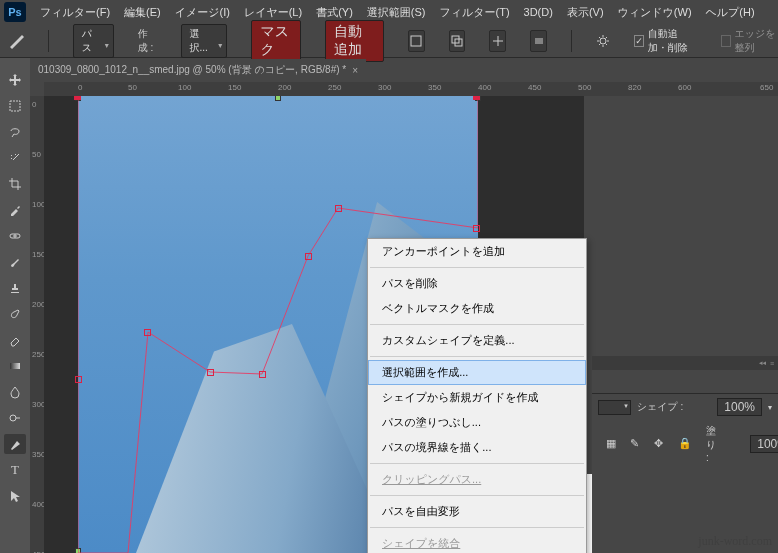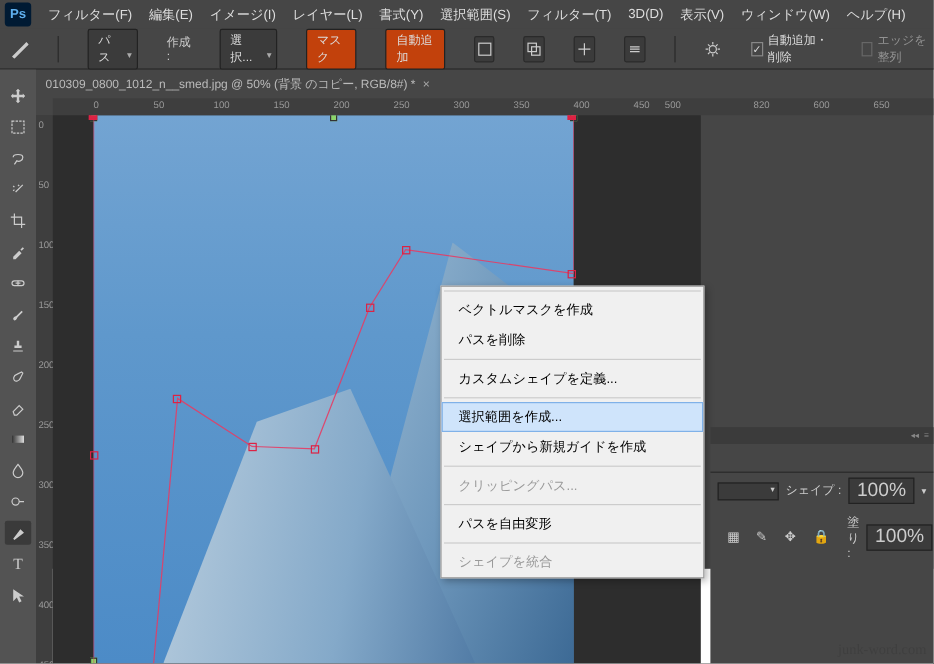--- a/index.html
+++ b/index.html
@@ -6,21 +6,21 @@
 body { background: #fff; width: 778px; height: 553px; overflow: hidden; position: relative; }
 .app { background: #464646; width: 778px; height: 474px; position: relative; color: #ddd; font-size: 11px; }
 .menubar { height: 24px; background: #464646; display: flex; align-items: center; padding-left: 4px; gap: 2px; }
 .logo { width: 22px; height: 20px; background: #001a33; border-radius: 3px; color: #5fb0ef; font-weight: bold; font-size: 11px; display: flex; align-items: center; justify-content: center; margin-right: 6px; }
 .menu-item { padding: 2px 6px; cursor: pointer; white-space: nowrap; }
 .optbar { height: 34px; background: #464646; border-bottom: 1px solid #2a2a2a; display: flex; align-items: center; padding-left: 8px; gap: 24px; }
 .opt-icon { width: 20px; height: 20px; display: flex; align-items: center; justify-content: center; }
 .opt-drop { background: #3b3b3b; border: 1px solid #222; border-radius: 2px; padding: 2px 16px 2px 8px; font-size: 10px; position: relative; }
 .opt-drop::after { content: "▾"; position: absolute; right: 4px; font-size: 8px; color: #aaa; }
 .opt-label { font-size: 10px; color: #ccc; }
-.opt-btn { background: #c2410c; border: 1px solid #222; border-radius: 2px; padding: 2px 8px; font-size: 10px; }
+.opt-btn { background: #7f1d1d; border: 1px solid #222; border-radius: 2px; padding: 2px 8px; font-size: 14px; }
 .opt-sep { width: 1px; height: 22px; background: #2a2a2a; }
 .opt-iconbtn { width: 22px; height: 22px; background: #3b3b3b; border: 1px solid #2a2a2a; border-radius: 2px; display: flex; align-items: center; justify-content: center; }
 .checkbox { width: 12px; height: 12px; border: 1px solid #888; display: inline-flex; align-items: center; justify-content: center; font-size: 9px; }
 .check-label { font-size: 10px; display: flex; align-items: center; gap: 4px; }
 
 .toolbar { position: absolute; left: 0; top: 58px; width: 30px; background: #535353; height: 495px; display: flex; flex-direction: column; align-items: center; padding-top: 12px; gap: 6px; }
 .tool { width: 22px; height: 20px; display: flex; align-items: center; justify-content: center; cursor: pointer; color: #ccc; }
 .tool.active { background: #3a3a3a; border-radius: 2px; }
 
 .doc-tab-bar { position: absolute; left: 30px; top: 58px; height: 24px; display: flex; align-items: center; }
@@ -38,30 +38,30 @@
 .b1 { left: 206px; top: 106px; width: 194px; height: 351px; background: linear-gradient(110deg, #9fbed6 0%, #7099bd 50%, #3d6a95 100%); clip-path: polygon(48% 0%, 100% 22%, 100% 100%, 0% 100%); }
 .b2 { left: 58px; top: 228px; width: 260px; height: 229px; background: linear-gradient(100deg, #b8cdde 0%, #84a9c9 60%, #527ca6 100%); clip-path: polygon(30% 12%, 60% 0%, 100% 100%, 0% 100%); }
 .anchor { position: absolute; width: 7px; height: 7px; border: 1px solid #d24; background: #fff0; }
 .anchor.sel { background: #d24; }
 .bbox { position: absolute; left: 34px; top: 2px; width: 400px; height: 453px; }
 .bb-h { position: absolute; width: 6px; height: 6px; background: #8dd46a; border: 1px solid #333; }
 
 .context-menu { position: absolute; left: 367px; top: 238px; width: 220px; background: #f0f0f0; border: 1px solid #999; box-shadow: 2px 2px 6px rgba(0,0,0,0.3); color: #000; font-size: 11px; }
 .cm-item { padding: 5px 14px; cursor: pointer; }
 .cm-item.highlight { background: #cfe4fb; border: 1px solid #7fb1e8; padding: 4px 13px; }
-.cm-item.disabled { color: #999; cursor: default; }
+.cm-item.disabled { color: #999; cursor: default; text-decoration: underline; }
 .cm-sep { height: 1px; background: #ccc; margin: 3px 2px; }
 
 .panels { position: absolute; right: 0; top: 356px; width: 186px; height: 197px; background: #464646; }
 .pn-header { height: 14px; background: #3b3b3b; display: flex; justify-content: flex-end; align-items: center; padding-right: 4px; font-size: 7px; color: #888; gap: 4px; }
 .pn-tabs { height: 24px; display: flex; align-items: flex-end; border-bottom: 1px solid #2a2a2a; padding-left: 4px; gap: 10px; }
 .pn-row { display: flex; align-items: center; padding: 4px 6px; gap: 6px; font-size: 10px; color: #ccc; }
 .pn-drop { background: #3b3b3b; border: 1px solid #222; padding: 1px 12px 1px 6px; font-size: 10px; position: relative; }
 .pn-drop::after { content: "▾"; position: absolute; right: 2px; font-size: 7px; }
-.pn-val { background: #3b3b3b; border: 1px solid #222; padding: 1px 6px; font-size: 16px; }
+.pn-val { background: #3b3b3b; border: 1px solid #222; padding: 1px 6px; font-size: 12px; margin-left: 28px; }
 .pn-iconrow { display: flex; gap: 10px; padding: 4px 8px; }
 .pn-ico { width: 14px; height: 14px; color: #ccc; font-size: 11px; }
 .layer-row { background: #5b7795; margin: 2px; padding: 4px 6px; font-size: 10px; display: flex; align-items: center; gap: 6px; }
 .layer-thumb { width: 30px; height: 22px; background: #6a8fb5; border: 1px solid #222; }
 
 .watermark { position: absolute; right: 6px; bottom: 4px; font-size: 12px; color: rgba(0,0,0,0.1); font-family: serif; pointer-events: none; }
 </style>
 </head>
 <body>
 
@@ -236,24 +236,24 @@
     <span style="left:34px">0</span>
     <span style="left:84px">50</span>
     <span style="left:134px">100</span>
     <span style="left:184px">150</span>
     <span style="left:234px">200</span>
     <span style="left:284px">250</span>
     <span style="left:334px">300</span>
     <span style="left:384px">350</span>
     <span style="left:434px">400</span>
     <span style="left:484px">450</span>
-    <span style="left:510px">500</span>
+    <span style="left:534px">500</span>
     <span style="left:584px">820</span>
     <span style="left:634px">600</span>
-    <span style="left:684px">650</span>
+    <span style="left:716px">650</span>
   </div>
   <div class="ruler-v">
     <span style="top:4px">0</span>
     <span style="top:54px">50</span>
     <span style="top:104px">100</span>
     <span style="top:154px">150</span>
     <span style="top:204px">200</span>
     <span style="top:254px">250</span>
     <span style="top:304px">300</span>
     <span style="top:354px">350</span>
@@ -280,28 +280,31 @@
     <div class="anchor" style="left:100px;top:233px"></div>
     <div class="anchor" style="left:163px;top:273px"></div>
     <div class="anchor" style="left:215px;top:275px"></div>
     <div class="anchor" style="left:261px;top:157px"></div>
     <div class="anchor" style="left:291px;top:109px"></div>
     <div class="anchor" style="left:429px;top:129px"></div>
     <div class="anchor sel" style="left:429px;top:-3px"></div>
   </div>
 
   <div class="context-menu">
-    <div class="cm-sep"></div>
+    <div class="cm-item">アンカーポイントを追加</div>
+    <div class="cm-sep"></div>
+    <div class="cm-item">パスを削除</div>
     <div class="cm-item">ベクトルマスクを作成</div>
-    <div class="cm-item">パスを削除</div>
     <div class="cm-sep"></div>
     <div class="cm-item">カスタムシェイプを定義...</div>
     <div class="cm-sep"></div>
     <div class="cm-item highlight">選択範囲を作成...</div>
     <div class="cm-item">シェイプから新規ガイドを作成</div>
+    <div class="cm-item">パスの塗りつぶし...</div>
+    <div class="cm-item">パスの境界線を描く...</div>
     <div class="cm-sep"></div>
     <div class="cm-item disabled">クリッピングパス...</div>
     <div class="cm-sep"></div>
     <div class="cm-item">パスを自由変形</div>
     <div class="cm-sep"></div>
     <div class="cm-item disabled">シェイプを統合</div>
   </div>
 
   <div class="panels">
     <div class="pn-header">

